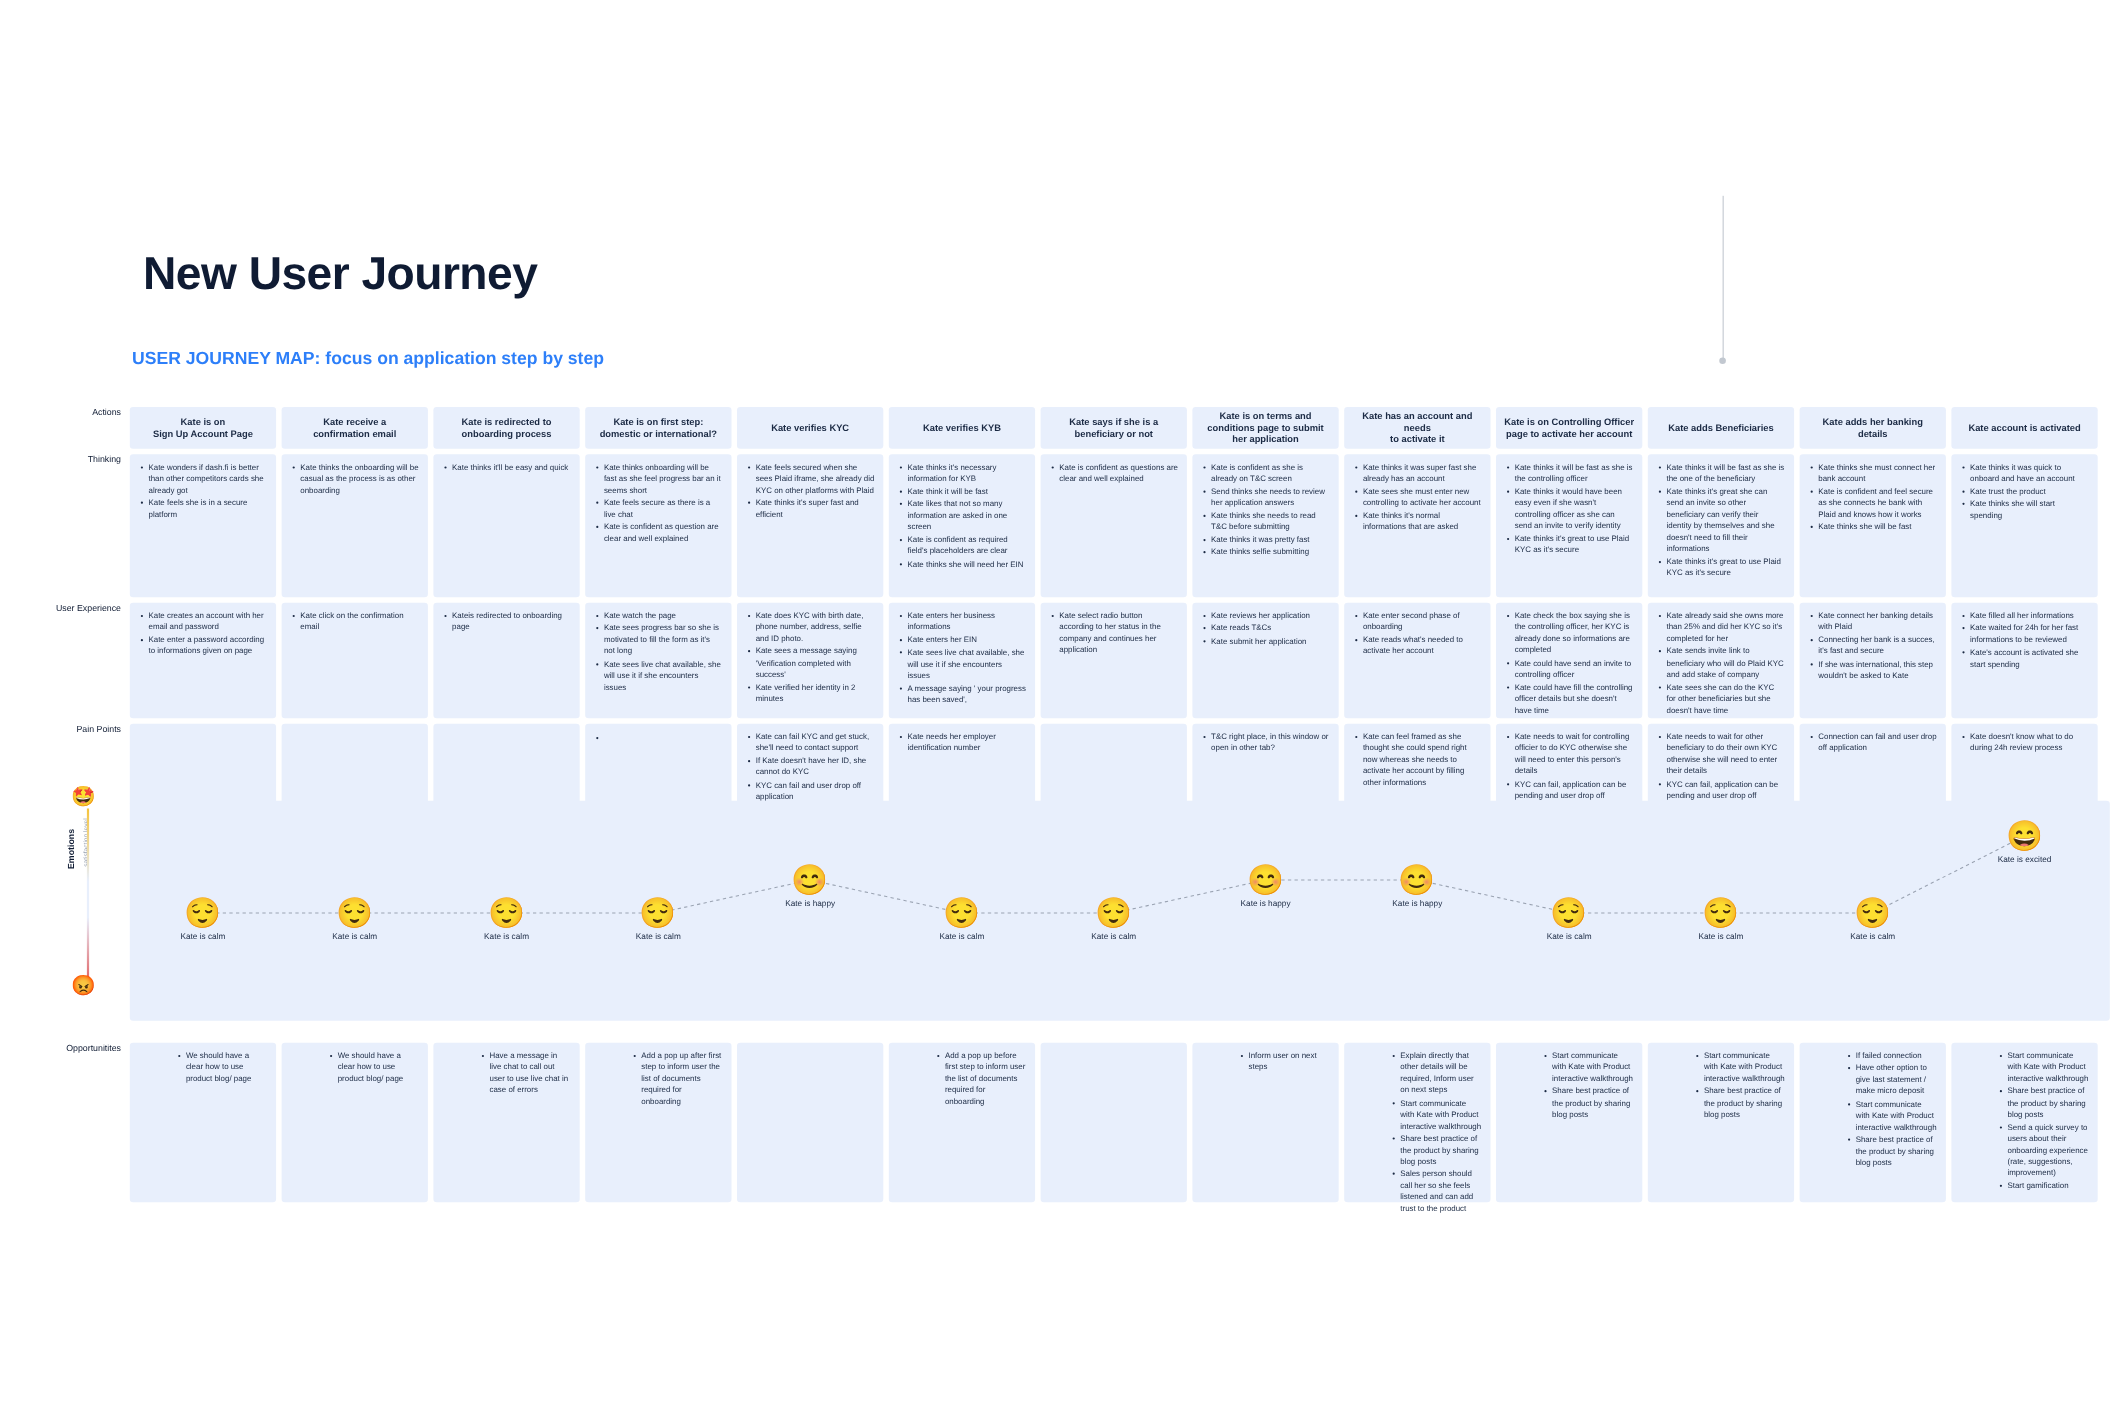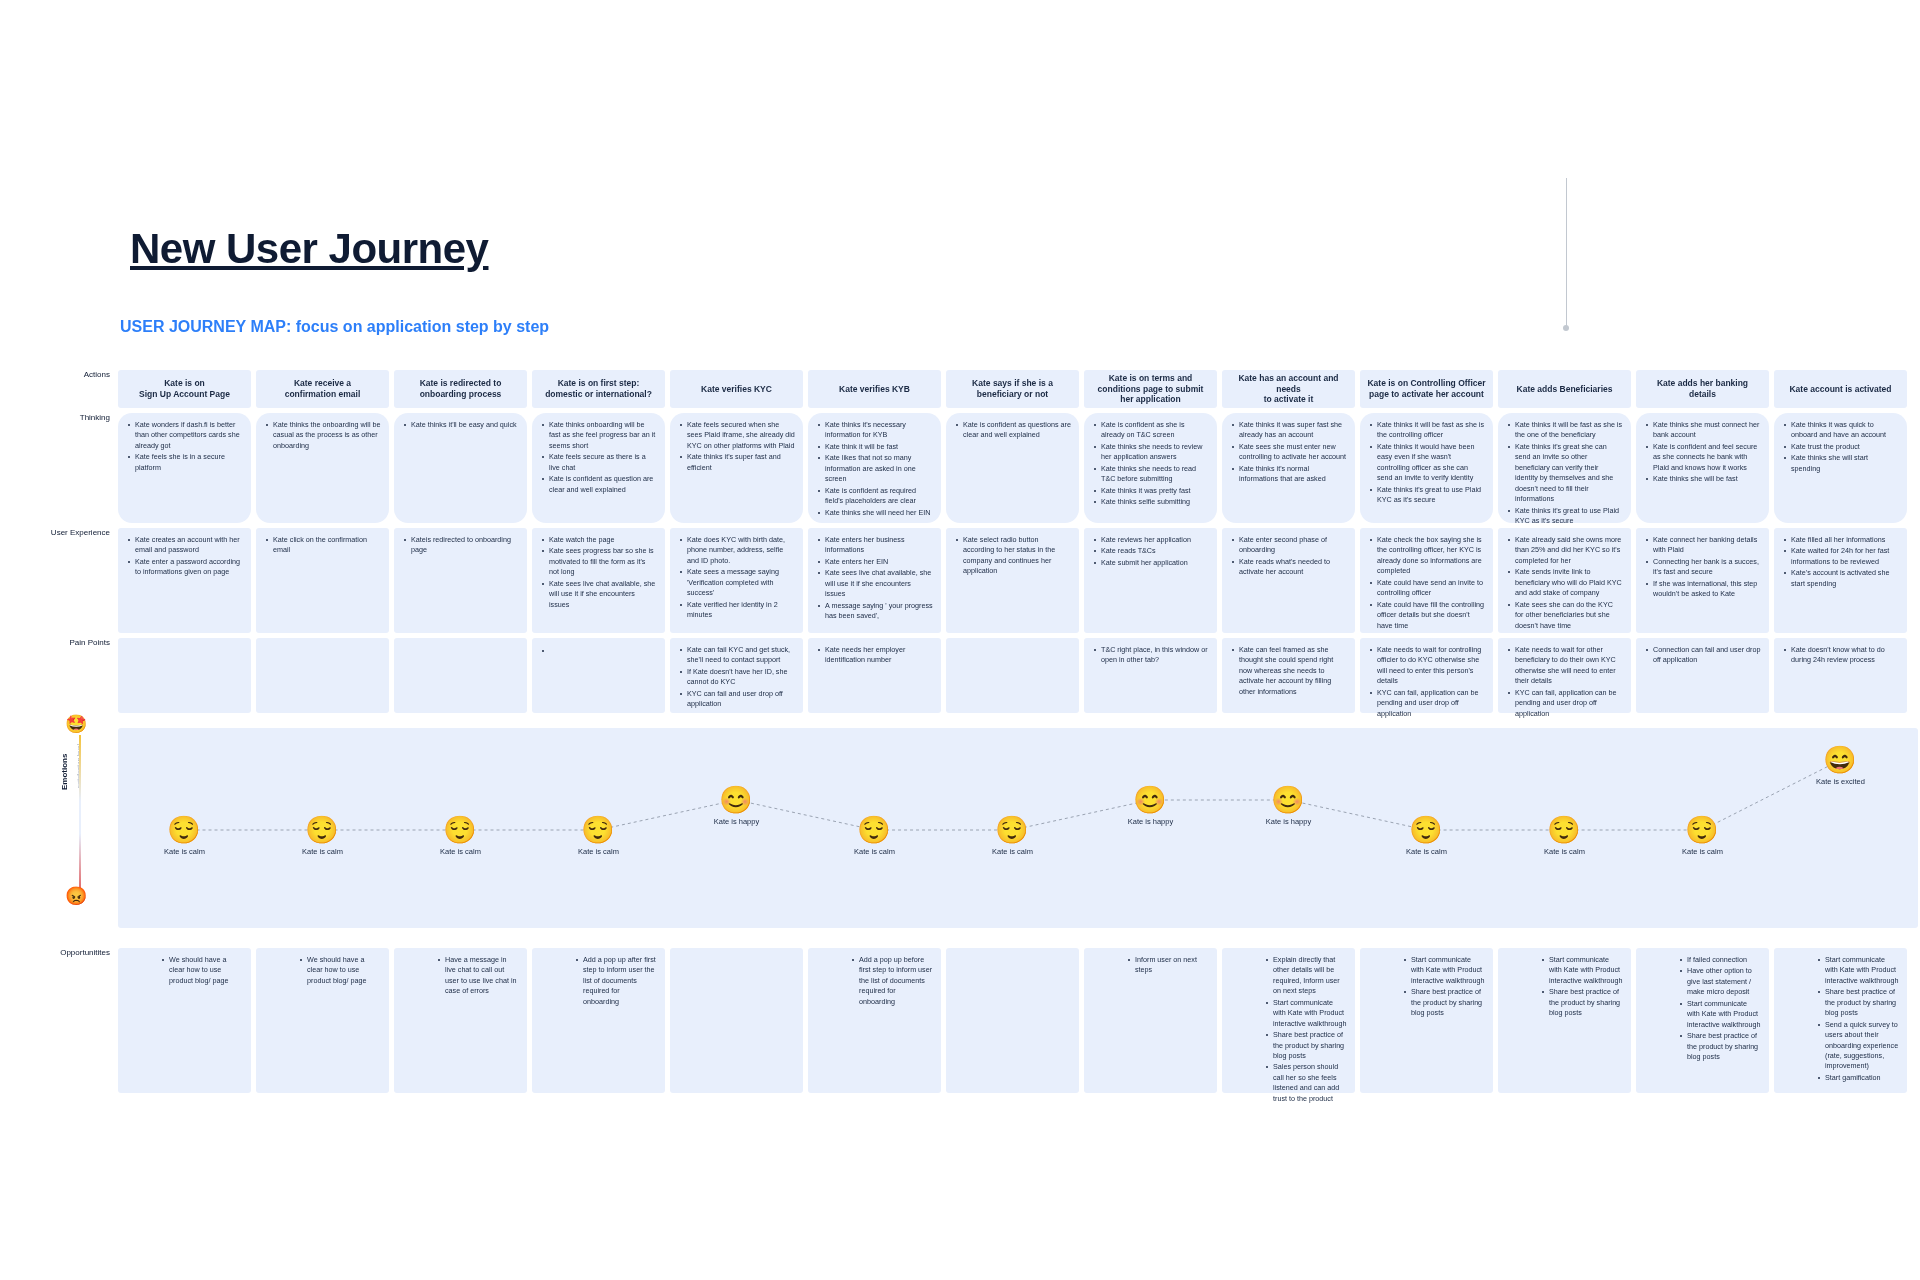--- a/index.html
+++ b/index.html
@@ -18,21 +18,20 @@
   }
 
   
   .title {
     position: absolute;
     left: 130px; top: 225px;
     font-size: 42px;
     font-weight: bold;
     color: #0f1b33;
     letter-spacing: -0.5px;
-    text-decoration: underline;
   }
   .subtitle {
     position: absolute;
     left: 120px; top: 318px;
     font-size: 16px;
     font-weight: bold;
     color: #2d7ff9;
   }
 
   
@@ -99,21 +98,21 @@
     text-align: center;
     padding: 4px 6px;
   }
   .row-actions .cell .atext {
     font-size: 8.5px;
     font-weight: bold;
     color: #1b2a44;
     line-height: 1.25;
   }
 
-  .row-thinking .cell { height: 110px; border-radius: 14px; }
+  .row-thinking .cell { height: 130px; }
   .row-ux .cell { height: 105px; }
   .row-pain .cell { height: 75px; }
   .row-opps .cell { height: 145px; padding-left: 42px; }
 
   ul.bullets {
     margin: 0; padding: 0 0 0 9px;
     list-style: none;
   }
   ul.bullets li {
     position: relative;
@@ -307,21 +306,21 @@
             </ul>
           </div>
           <div class="cell">
             <ul class="bullets">
               <li>Kate is confident as questions are clear and well explained</li>
             </ul>
           </div>
           <div class="cell">
             <ul class="bullets">
               <li>Kate is confident as she is already on T&amp;C screen</li>
-              <li>Kate thinks she needs to review her application answers</li>
+              <li>Send thinks she needs to review her application answers</li>
               <li>Kate thinks she needs to read T&amp;C before submitting</li>
               <li>Kate thinks it was pretty fast</li>
               <li>Kate thinks selfie submitting</li>
             </ul>
           </div>
           <div class="cell">
             <ul class="bullets">
               <li>Kate thinks it was super fast she already has an account</li>
               <li>Kate sees she must enter new controlling to activate her account</li>
               <li>Kate thinks it's normal informations that are asked</li>

